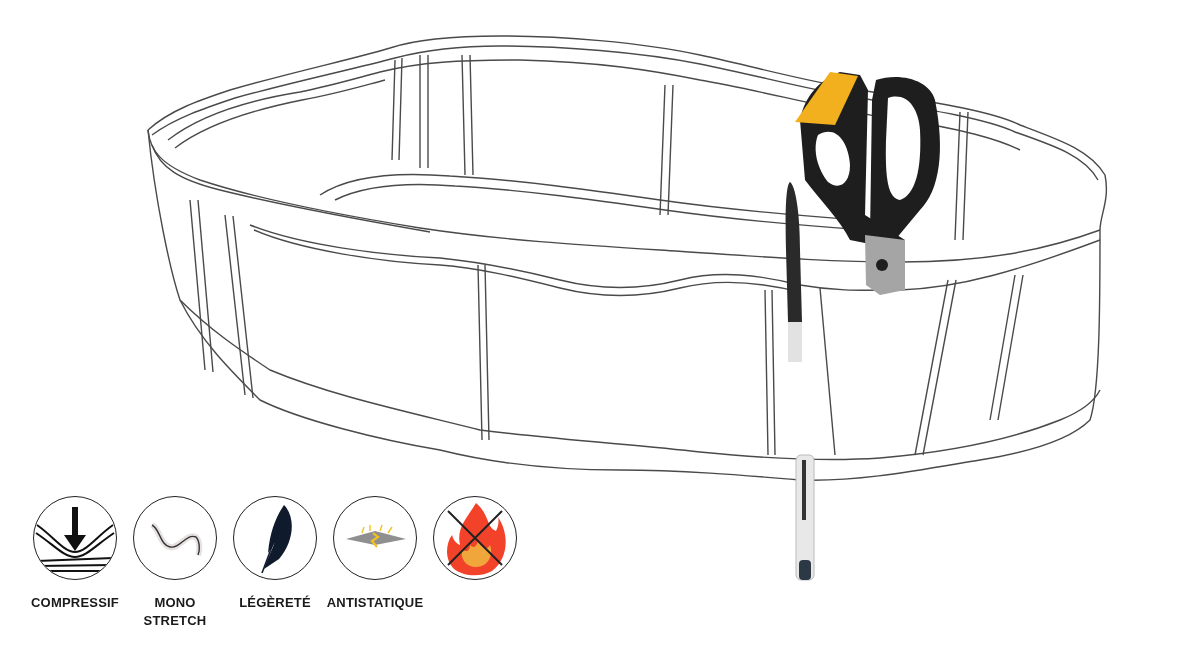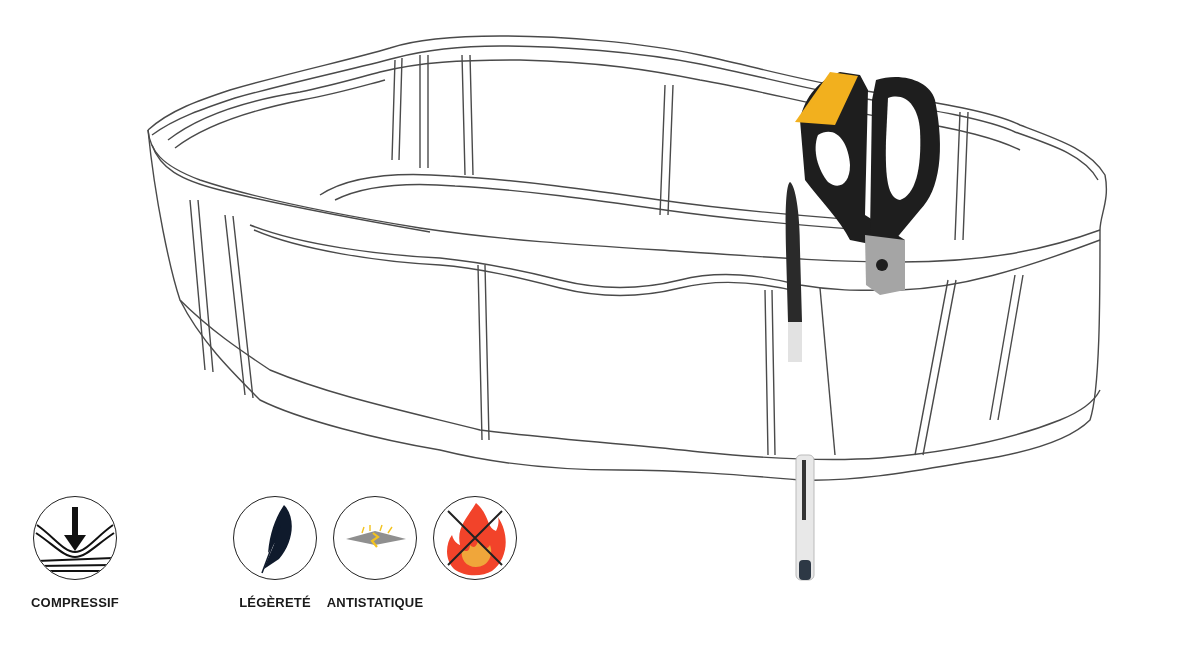--- a/index.html
+++ b/index.html
@@ -78,20 +78,30 @@
         <path d="M3 28 C20 40 30 55 41 55 C52 55 62 40 79 28"></path>
         <path d="M2 36 C20 48 30 60 41 60 C52 60 62 48 80 36"></path>
         <path d="M3 64 L79 61 M4 69 L78 68 M6 74 L76 74"></path>
           </g>
         <rect x="38" y="10" width="6" height="30" fill="#111"></rect>
         <path d="M30 38 L52 38 L41 54 Z" fill="#111"></path>
         </svg>
     </div>
     <div class="label">COMPRESSIF</div>
   </div>
+  <div class="feature" style="left:100px">
+    <div class="badge">
+      <svg viewBox="0 0 82 82">
+          <path d="M18 28 C26 32 26 48 36 50 C46 52 52 36 62 40 C66 44 66 54 64 58" fill="none" stroke="#e7e0e0" stroke-width="6"></path>
+        <path d="M18 28 C26 32 26 48 36 50 C46 52 52 36 62 40 C66 44 66 54 64 58" fill="none" stroke="#333" stroke-width="1.4"></path>
+        </svg>
+    </div>
+    <div class="label" style="white-space:pre-line">MONO
+STRETCH</div>
+  </div>
   <div class="feature" style="left:300px">
     <div class="badge">
       <svg viewBox="0 0 82 82">
           <path d="M12 42 L41 34 L72 42 L41 48 Z" fill="#8f8f8f"></path>
         <path d="M39 36 L44 40 L38 44 L43 50" fill="none" stroke="#f2c21e" stroke-width="2.2"></path>
         <path d="M28 36 L30 30 M36 34 L36 28 M46 34 L48 28 M54 36 L58 30" stroke="#f2c21e" stroke-width="1.4"></path>
         </svg>
     </div>
     <div class="label">ANTISTATIQUE</div>
   </div>

